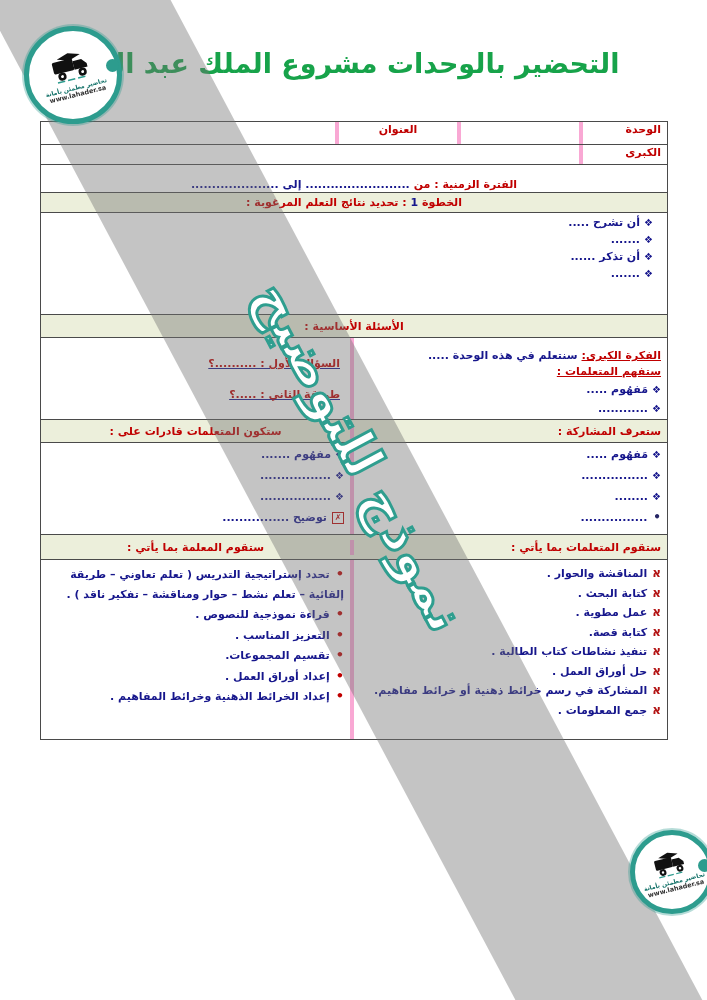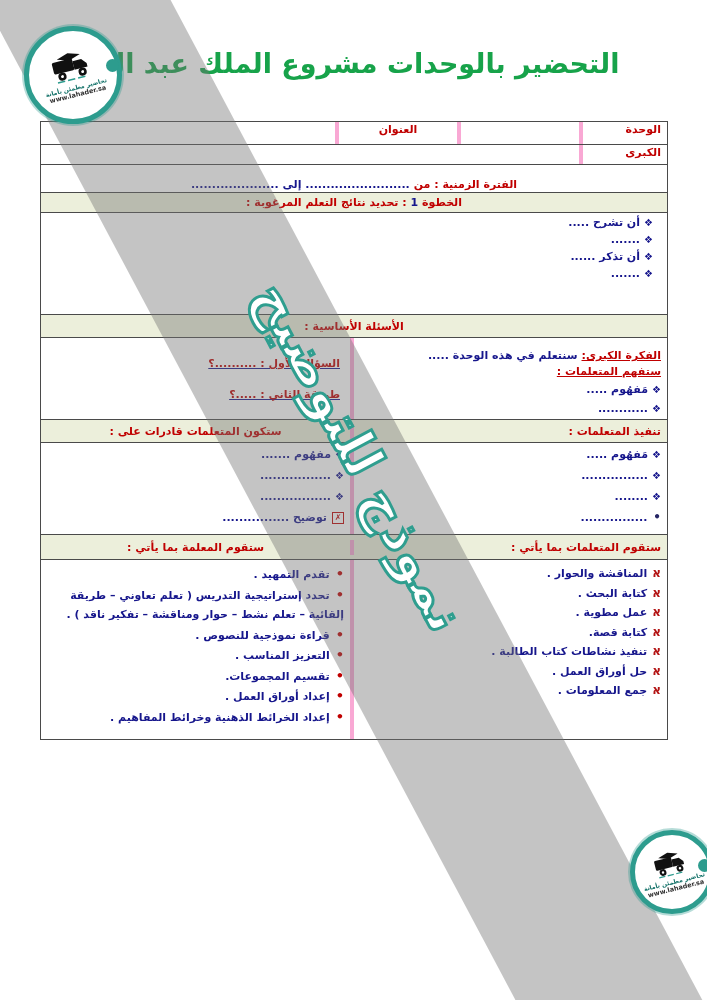--- a/index.html
+++ b/index.html
@@ -132,21 +132,21 @@
         <div class="li"><span class="d">❖</span><span class="nv">مَفهُوم .....</span></div>
         <div class="li"><span class="d">❖</span><span class="nv">............</span></div>
       </div>
       <div class="cell c-l">
         <div class="q red">السؤال الأول : ..........؟</div>
         <div class="q red">طريقة الثاني : .....؟</div>
       </div>
     </div>
 
     <div class="row hdr">
-      <div class="cell c-r vb red">تنفيذ المتعلمات :</div>
+      <div class="cell c-r vb red">ستعرف المشاركة :</div>
       <div class="cell c-l red" style="text-align:center">ستكون المتعلمات قادرات على :</div>
     </div>
 
     <div class="row r9">
       <div class="cell c-r vb">
         <div class="li"><span class="d">❖</span><span class="nv">مَفهُوم .....</span></div>
         <div class="li"><span class="d">❖</span><span class="nv">................</span></div>
         <div class="li"><span class="d">❖</span><span class="nv">........</span></div>
         <div class="li"><span class="nb">•</span><span class="nv">................</span></div>
       </div>
@@ -164,24 +164,24 @@
     </div>
 
     <div class="row last">
       <div class="cell c-r vb tasks">
         <div class="li"><span class="hb">א</span><span class="nv">المناقشة والحوار .</span></div>
         <div class="li"><span class="hb">א</span><span class="nv">كتابة البحث .</span></div>
         <div class="li"><span class="hb">א</span><span class="nv">عمل مطوية .</span></div>
         <div class="li"><span class="hb">א</span><span class="nv">كتابة قصة.</span></div>
         <div class="li"><span class="hb">א</span><span class="nv">تنفيذ نشاطات كتاب الطالبة .</span></div>
         <div class="li"><span class="hb">א</span><span class="nv">حل أوراق العمل .</span></div>
+        <div class="li"><span class="hb">א</span><span class="nv">المشاركة في رسم خرائط ذهنية أو خرائط مفاهيم.</span></div>
         <div class="li"><span class="hb">א</span><span class="nv">جمع المعلومات .</span></div>
       </div>
       <div class="cell c-l tasks teacher">
-        <div class="li"><span class="rb">•</span><span class="nv">تقدم التمهيد .</span></div>
         <div class="li wrap"><span class="rb">•</span><span class="nv">تحدد إستراتيجية التدريس ( تعلم تعاوني – طريقة إلقائية – تعلم نشط – حوار ومناقشة – تفكير ناقد ) .</span></div>
         <div class="li"><span class="rb">•</span><span class="nv">قراءة نموذجية للنصوص .</span></div>
         <div class="li"><span class="rb">•</span><span class="nv">التعزيز المناسب .</span></div>
         <div class="li"><span class="rb">•</span><span class="nv">تقسيم المجموعات.</span></div>
         <div class="li"><span class="rb">•</span><span class="nv">إعداد أوراق العمل .</span></div>
         <div class="li"><span class="rb">•</span><span class="nv">إعداد الخرائط الذهنية وخرائط المفاهيم .</span></div>
       </div>
     </div>
   </div>
 

